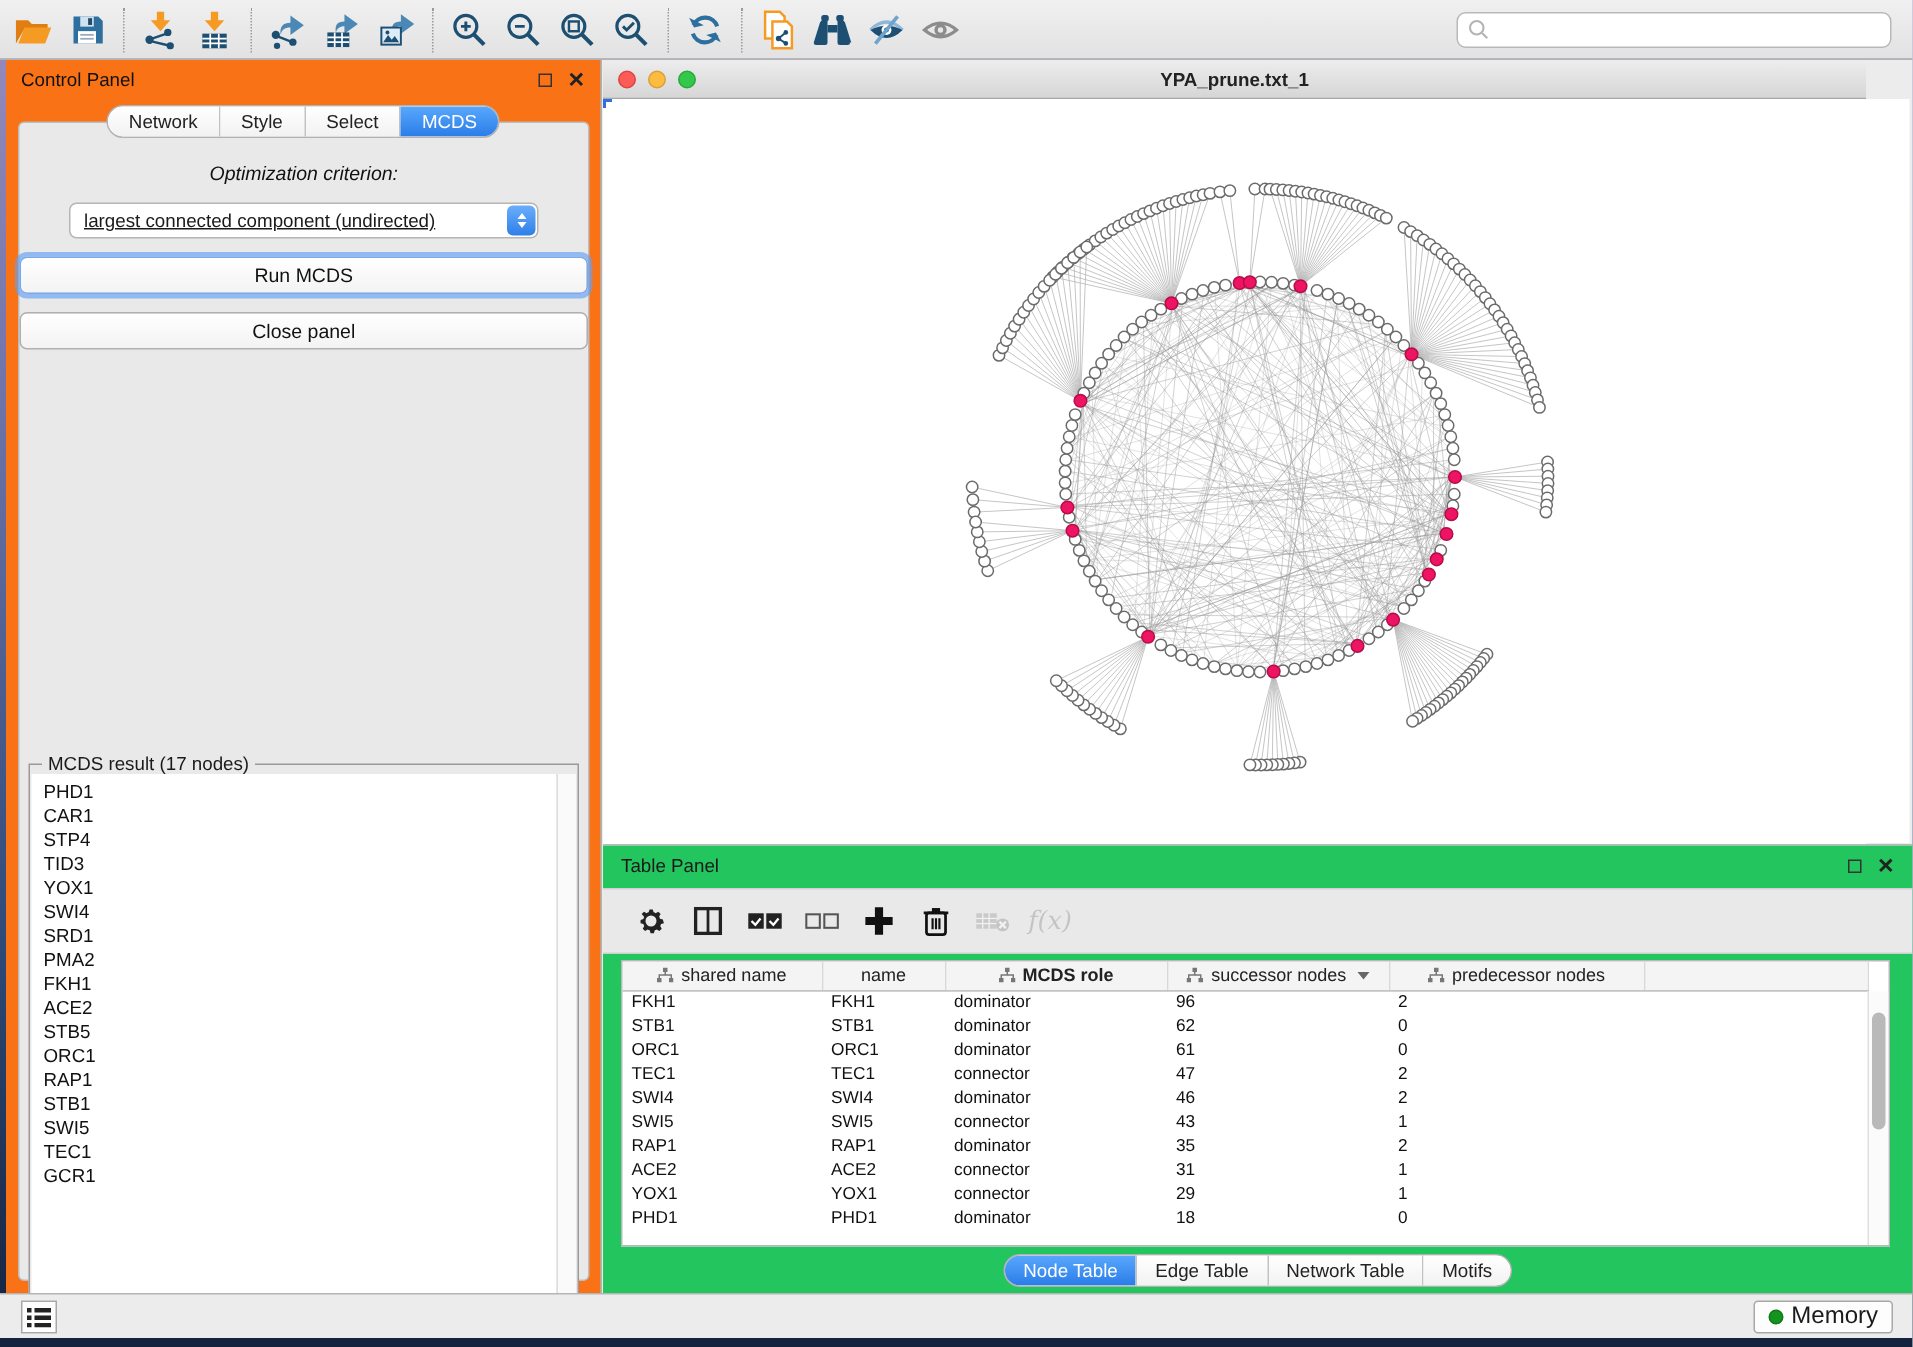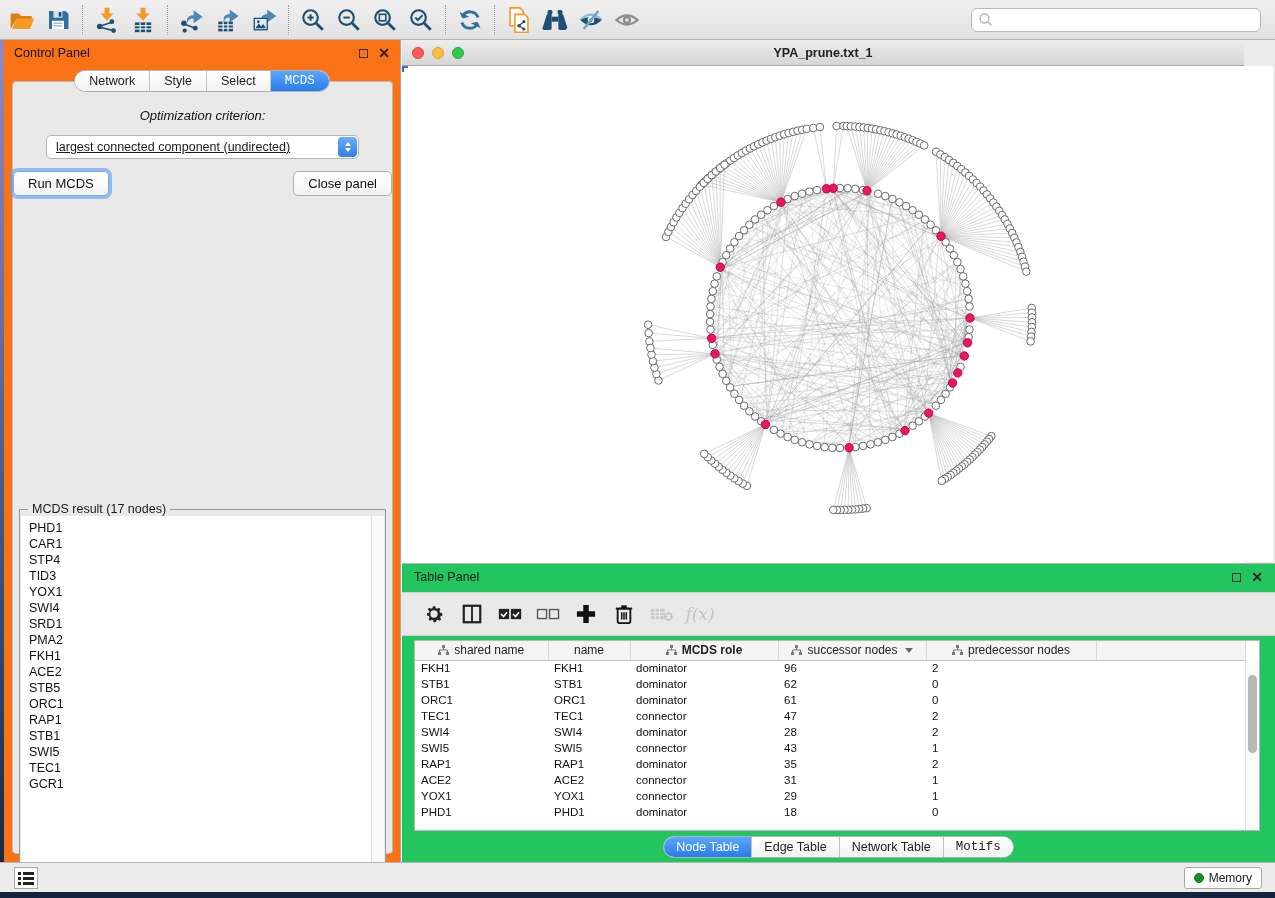--- a/index.html
+++ b/index.html
@@ -27,33 +27,33 @@
   .control-panel { position:absolute; left:0; top:0; width:397px; height:822px; background:#f97316; border-right:1px solid #a8a8a8; }
   .panel-header { height:26px; display:flex; align-items:center; padding:0 10px; font-size:12.5px; color:#111; }
   .panel-header .ph-title { flex:1; }
   .win-ctl { display:flex; gap:10px; align-items:center; }
   .float-icon { width:9px; height:9px; border:1.5px solid #333; display:inline-block; }
   .close-icon { font-weight:bold; font-size:14px; color:#222; line-height:10px; }
   .cp-tabs { position:absolute; left:0; top:30px; width:100%; display:flex; justify-content:center; z-index:3; }
   .seg { display:flex; border:1px solid #b2b2b2; border-radius:11px; overflow:hidden; background:#fff; }
   .seg-tab { padding:3px 14px; font-size:12.5px; background:linear-gradient(180deg,#ffffff,#f2f2f2);
     border-right:1px solid #c2c2c2; color:#222; cursor:default; }
-  .seg-tab:last-child { border-right:none;font-family:Liberation Mono, monospace; }
+  .seg-tab:last-child { border-right:none; }
   .seg-tab.active { background:linear-gradient(180deg,#59a7fd,#2a7de8); color:#fff; }
   .cp-body { position:absolute; left:8px; top:41px; width:381px; height:773px; background:#e9e9e9;
     border:1px solid #bcbcbc; border-radius:4px; }
   .opt-label { text-align:center; margin-top:26px; font-size:13px; color:#111;font-style:italic; }
   .opt-select { margin:12px auto 0 auto; width:313px; height:24px; background:#fff; border:1px solid #b5b5b5;
     border-radius:5px; display:flex; align-items:center; padding-left:9px; font-size:12.5px; position:relative;text-decoration:underline; }
   .opt-stepper { position:absolute; right:1px; top:1px; width:19px; height:20px; border-radius:4px;
     background:linear-gradient(180deg,#6aaefc,#2f7fe8); display:flex; flex-direction:column; align-items:center; justify-content:center; gap:2px; }
   .opt-stepper i { width:0; height:0; border-left:3.5px solid transparent; border-right:3.5px solid transparent; display:block; }
   .opt-stepper .up { border-bottom:4px solid #fff; }
   .opt-stepper .dn { border-top:4px solid #fff; }
-  .cp-buttons { display:flex; justify-content:space-between; gap:12px; margin-top:12px; }
+  .cp-buttons { display:flex; justify-content:flex-start; gap:12px; margin-top:12px;flex-direction:column; }
   .btn { background:linear-gradient(180deg,#ffffff,#f3f3f3); border:1px solid #b0b0b0; border-radius:5px;
     padding:4px 14px; font-size:13px; color:#111; cursor:default; }
   .btn.focus-ring { box-shadow:0 0 0 3px rgba(100,160,245,.65); border-color:#7aa8e8; }
   
   .result-box { position:absolute; left:6px; top:427px; width:367px; height:369px; border:1px solid #9a9a9a; background:#e9e9e9; }
   .result-legend { position:absolute; left:8px; top:-8px; background:#e9e9e9; padding:0 4px; font-size:12.5px; }
   .result-list { position:absolute; left:1px; top:6px; width:351px; height:360px; background:#fff;
     border-right:1px solid #cfcfcf; overflow:hidden; padding:4px 0 0 8px; }
   .result-item { font-size:12.5px; line-height:16px; color:#111; }
   .result-scroll { position:absolute; right:1px; top:6px; width:13px; height:360px; background:#fafafa; border-left:1px solid #ddd; }
@@ -89,21 +89,21 @@
     border-top:5px solid #666; margin-left:7px; vertical-align:1px; }
   .tbl-scroll { position:absolute; right:0; top:20px; width:14px; height:169px; background:#fbfbfb; border-left:1px solid #e0e0e0; }
   .tbl-thumb { position:absolute; left:2px; top:14px; width:9px; height:78px; background:#b9b9b9; border-radius:5px; }
   .tp-tabs { position:absolute; left:0; bottom:4px; width:100%; display:flex; justify-content:center; }
   .tp-tabs .seg-tab { padding:3px 12px; font-size:12.5px; }
   
   .statusbar { position:absolute; left:0px; top:862px; width:1275px; height:30px; background:#ececec; border-top:1px solid #b5b5b5; }
   .list-btn { position:absolute; left:14px; top:4px; width:24px; height:22px; background:#fdfdfd; border:1px solid #a8a8a8;
     display:flex; align-items:center; justify-content:center; }
   .memory-btn { position:absolute; right:13px; top:4px; height:22px; background:#fdfdfd; border:1px solid #a8a8a8; border-radius:3px;
-    display:flex; align-items:center; gap:5px; padding:0 9px; font-size:12px; }
+    display:flex; align-items:center; gap:5px; padding:0 9px; font-size:16px; }
   .memory-dot { width:10px; height:10px; border-radius:50%; background:#14931f; border:1px solid #0d7a17; }
   svg { display:block; }
 </style>
 </head>
 <body>
 
 <div class="toolbar">
   <div style="display:flex;align-items:center;">
       <span class="tb-icon">
         <svg width="26" height="24" viewBox="0 0 32 28">
@@ -1167,21 +1167,21 @@
               <td>TEC1</td>
               <td>connector</td>
               <td class="num">47</td>
               <td class="num">2</td>
               <td></td>
             </tr>
             <tr>
               <td>SWI4</td>
               <td>SWI4</td>
               <td>dominator</td>
-              <td class="num">28</td>
+              <td class="num">46</td>
               <td class="num">2</td>
               <td></td>
             </tr>
             <tr>
               <td>SWI5</td>
               <td>SWI5</td>
               <td>connector</td>
               <td class="num">43</td>
               <td class="num">1</td>
               <td></td>

